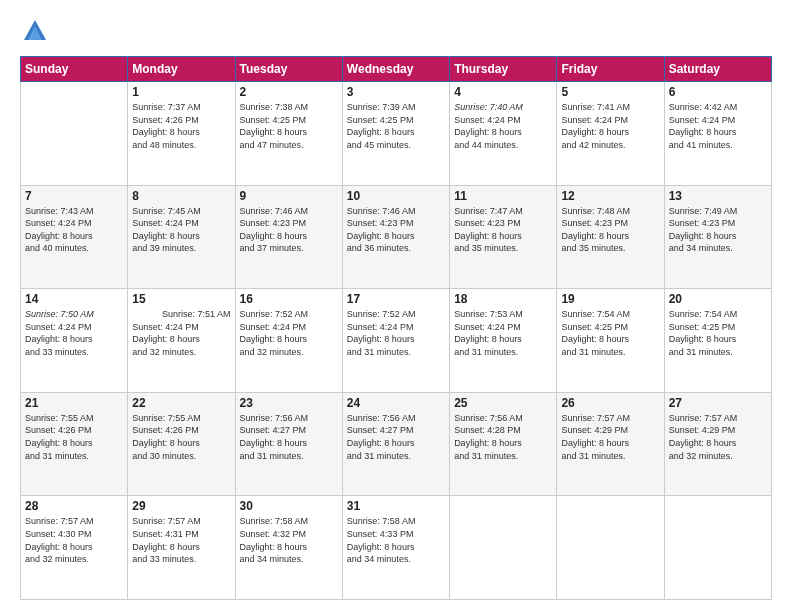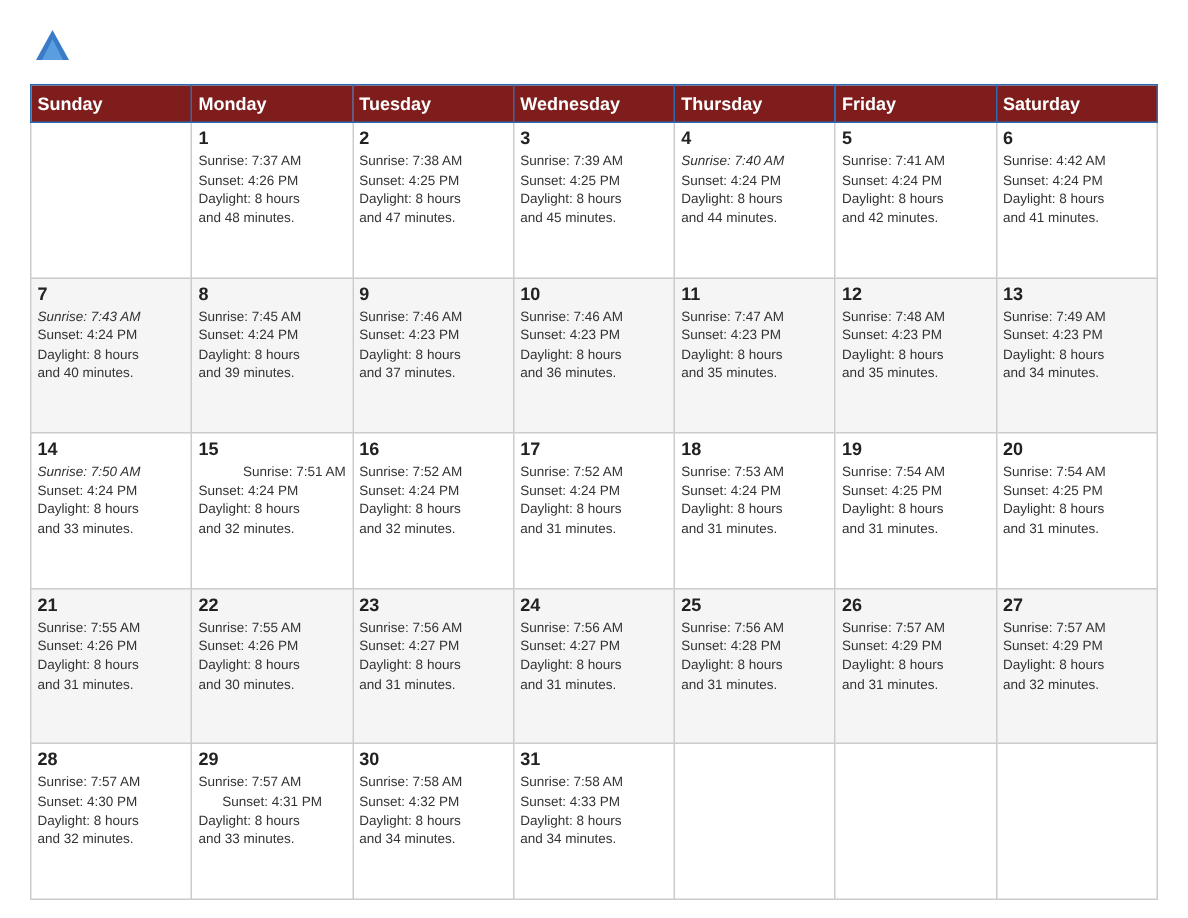--- a/index.html
+++ b/index.html
@@ -99,21 +99,21 @@
     .empty-cell {
       background: #f9f9f9;
     }
     tr:nth-child(even) td {
       background-color: #f5f5f5;
     }
     tr:nth-child(odd) td {
       background-color: #fff;
     }
     .calendar thead tr th {
-      background-color: #7f1d1d;
+      background-color: #be185d;
     }
   </style>
 </head>
 <body>
 
 <div class="page">
   <div class="header">
     <div class="logo">
       <svg class="logo-icon" viewBox="0 0 30 30" xmlns="http://www.w3.org/2000/svg">
         <polygon points="15,4 26,24 4,24" fill="#3a7bc8"></polygon>
@@ -197,21 +197,21 @@
               <span style="display: block;">Sunset: 4:24 PM</span>
               <span style="display: block;">Daylight: 8 hours</span>
               <span style="display: block;">and 41 minutes.</span>
             </div>
           </td>
         </tr>
         <tr>
           <td>
             <span class="day-number">7</span>
             <div class="cell-info">
-              <span style="display: block; font-style: italic;">Sunrise: 7:43 AM</span>
+              <span style="display: block;">Sunrise: 7:43 AM</span>
               <span style="display: block;">Sunset: 4:24 PM</span>
               <span style="display: block;">Daylight: 8 hours</span>
               <span style="display: block;">and 40 minutes.</span>
             </div>
           </td>
           <td>
             <span class="day-number">8</span>
             <div class="cell-info">
               <span style="display: block;">Sunrise: 7:45 AM</span>
               <span style="display: block;">Sunset: 4:24 PM</span>
@@ -402,21 +402,21 @@
               <span style="display: block;">Sunrise: 7:57 AM</span>
               <span style="display: block;">Sunset: 4:30 PM</span>
               <span style="display: block;">Daylight: 8 hours</span>
               <span style="display: block;">and 32 minutes.</span>
             </div>
           </td>
           <td>
             <span class="day-number">29</span>
             <div class="cell-info">
               <span style="display: block;">Sunrise: 7:57 AM</span>
-              <span style="display: block; text-align: center;">Sunset: 4:31 PM</span>
+              <span style="display: block;">Sunset: 4:31 PM</span>
               <span style="display: block;">Daylight: 8 hours</span>
               <span style="display: block;">and 33 minutes.</span>
             </div>
           </td>
           <td>
             <span class="day-number">30</span>
             <div class="cell-info">
               <span style="display: block;">Sunrise: 7:58 AM</span>
               <span style="display: block;">Sunset: 4:32 PM</span>
               <span style="display: block;">Daylight: 8 hours</span>

